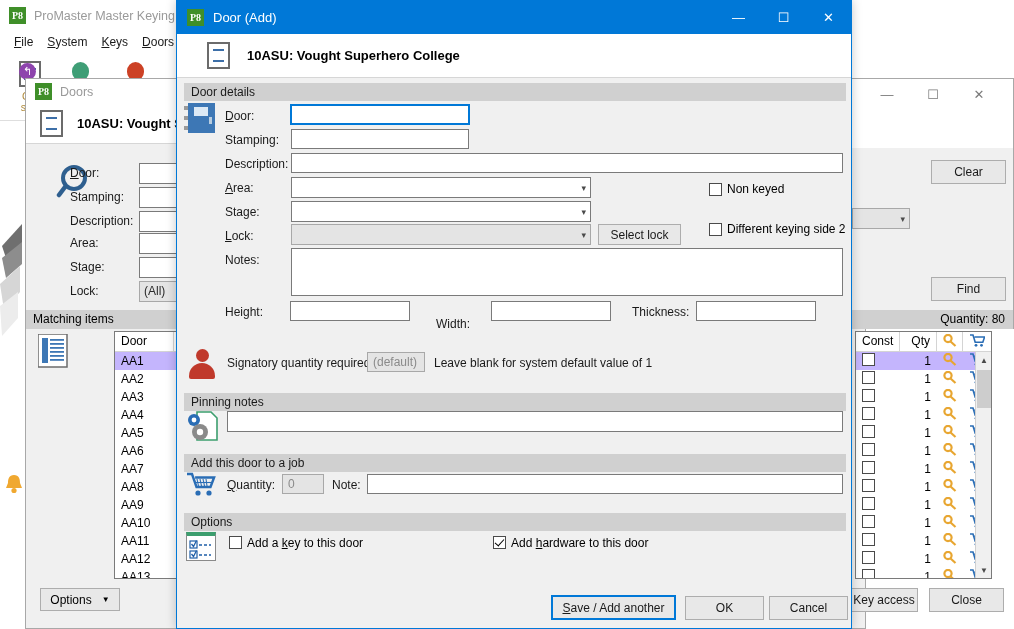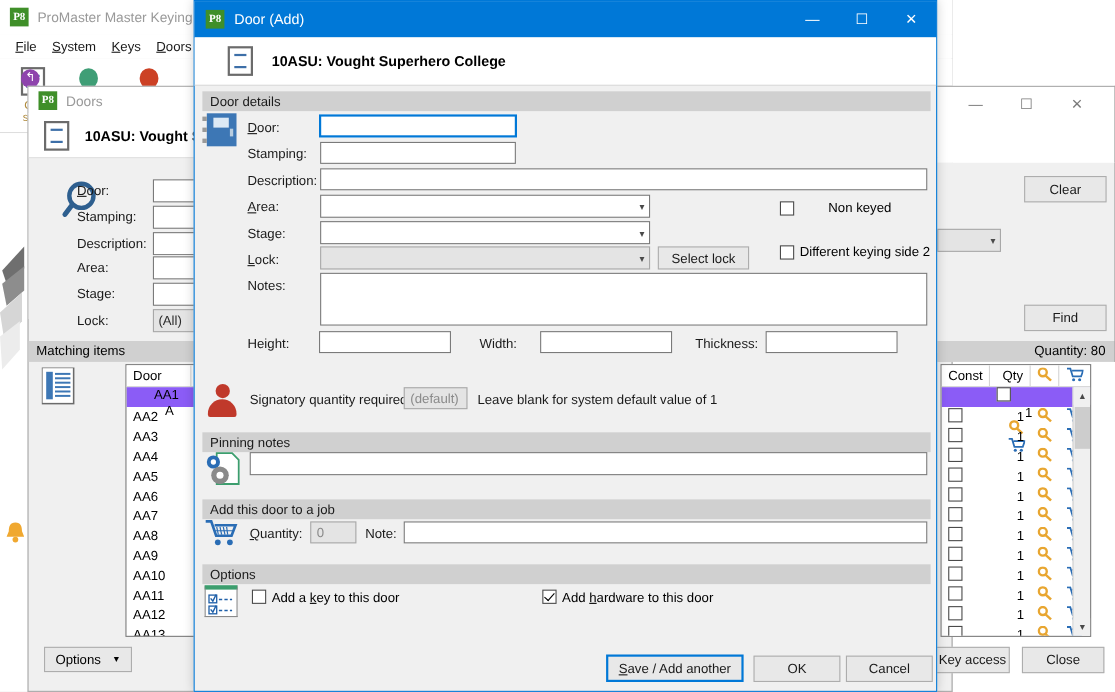--- a/index.html
+++ b/index.html
@@ -121,21 +121,21 @@
     position: absolute; background: #ffffff; border: 1px solid #7a7a7a;
     overflow: hidden;
     margin-left: 36px;
   }
   .grid-head {
     height: 20px; background: #ffffff; border-bottom: 1px solid #d4d4d4;
     display: flex; font-size: 12px;
   }
   .gh-cell { padding: 2px 6px; border-right: 1px solid #d4d4d4; }
   .grid-row { height: 18px; display: flex; font-size: 12px; align-items: center; }
-  .grid-row.sel { background: #8b5cf6; flex-direction: column; }
+  .grid-row.sel { background: #c4b5fd; }
   .gr-cell { padding: 0 6px; }
 
   .opt-btn-bottom {
     position: absolute; left: 40px; top: 588px; width: 80px; height: 23px;
     background: #e8e8e8; border: 1px solid #adadad; font-size: 12px;
     display: flex; align-items: center; justify-content: center; gap: 10px;
   }
 
   
   .right-panel { position: absolute; left: 845px; top: 78px; width: 169px; height: 551px; }
@@ -680,32 +680,32 @@
       <span class="combo-arrow">▾</span>
     </div>
 
     <div class="dlabel" style="left:48px;top:228px;"><u>L</u>ock:</div>
     <div class="dfield dis" style="left:114px;top:223px;width:300px;height:21px;">
       <span class="combo-arrow">▾</span>
     </div>
     <div class="dbtn" style="left:421px;top:223px;width:83px;height:21px;">Select lock</div>
 
     <div class="cbx" style="left:532px;top:182px;"></div>
-    <div class="cbx-label" style="left:576px;top:181px;">Non keyed</div>
+    <div class="cbx-label" style="left:550px;top:181px;">Non keyed</div>
 
     <div class="cbx" style="left:532px;top:222px;"></div>
     <div class="cbx-label" style="left:550px;top:221px;">Different keying side 2</div>
 
     <div class="dlabel" style="left:48px;top:252px;">Notes:</div>
     <div class="dfield" style="left:114px;top:247px;width:552px;height:48px;"></div>
 
     <div class="dlabel" style="left:48px;top:304px;">Height:</div>
     <div class="dfield" style="left:113px;top:300px;width:120px;height:20px;"></div>
 
-    <div class="dlabel" style="left:259px;top:304px;">Width:</div>
+    <div class="dlabel" style="left:259px;top:316px;">Width:</div>
     <div class="dfield" style="left:314px;top:300px;width:120px;height:20px;"></div>
 
     <div class="dlabel" style="left:455px;top:304px;">Thickness:</div>
     <div class="dfield" style="left:519px;top:300px;width:120px;height:20px;"></div>
 
 
     <div class="person-ico" style="left:11px;top:348px;">
       <div class="person-head"></div>
       <div class="person-body"></div>
     </div>

